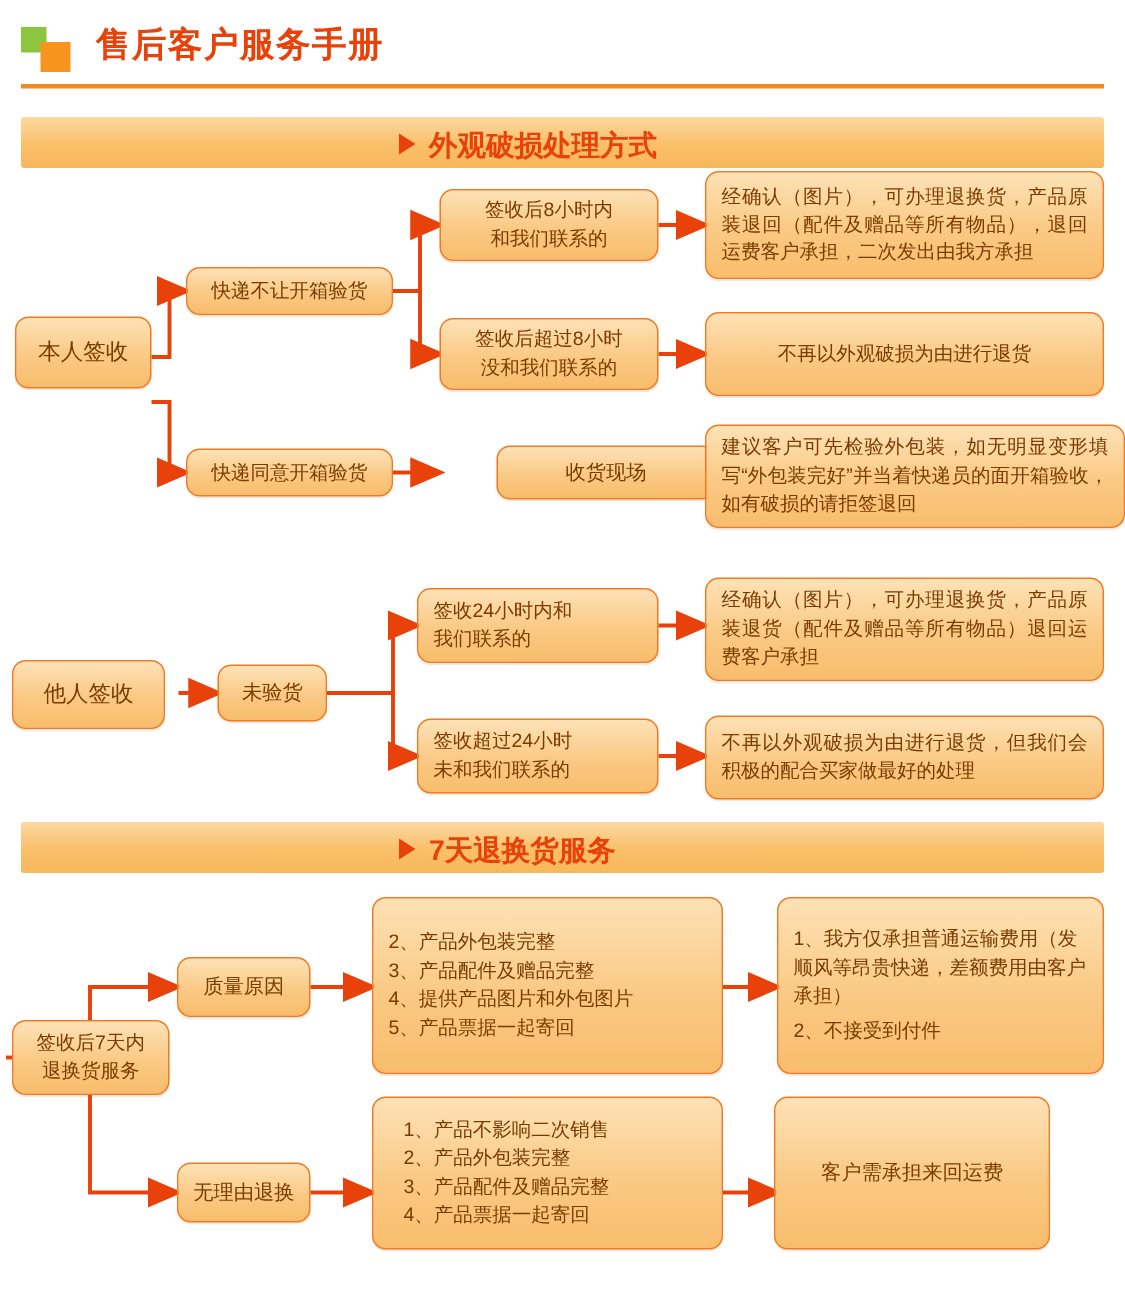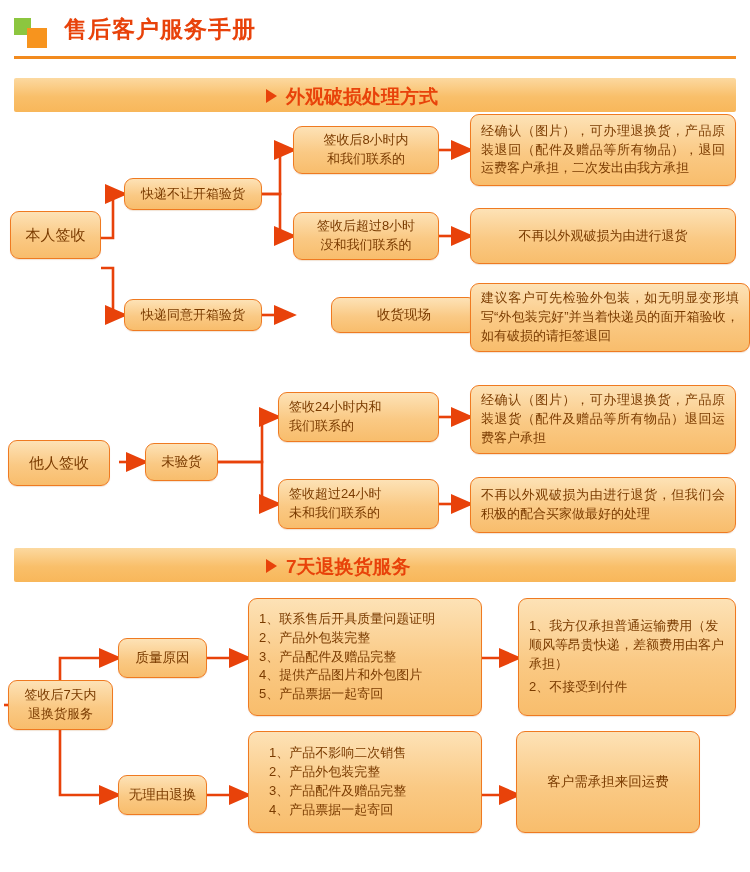--- a/index.html
+++ b/index.html
@@ -216,21 +216,20 @@
   <div class="box center fs14 pad-s" style="left:118px; top:638px; width:89px; min-height:40px;">
     <div class="txt">质量原因</div>
   </div>
 
   <div class="box center fs14 pad-s" style="left:118px; top:775px; width:89px; min-height:40px;">
     <div class="txt">无理由退换</div>
   </div>
 
   <div class="box left fs13 pad-m" style="left:248px; top:598px; width:234px; min-height:118px;">
     <div class="list">
-      <div class="li">1、联系售后开具质量问题证明</div>
       <div class="li">2、产品外包装完整</div>
       <div class="li">3、产品配件及赠品完整</div>
       <div class="li">4、提供产品图片和外包图片</div>
       <div class="li">5、产品票据一起寄回</div>
     </div>
   </div>
 
   <div class="box left fs13 pad-m" style="left:248px; top:731px; width:234px; min-height:102px;padding-left:20px;">
     <div class="list">
       <div class="li">1、产品不影响二次销售</div>

